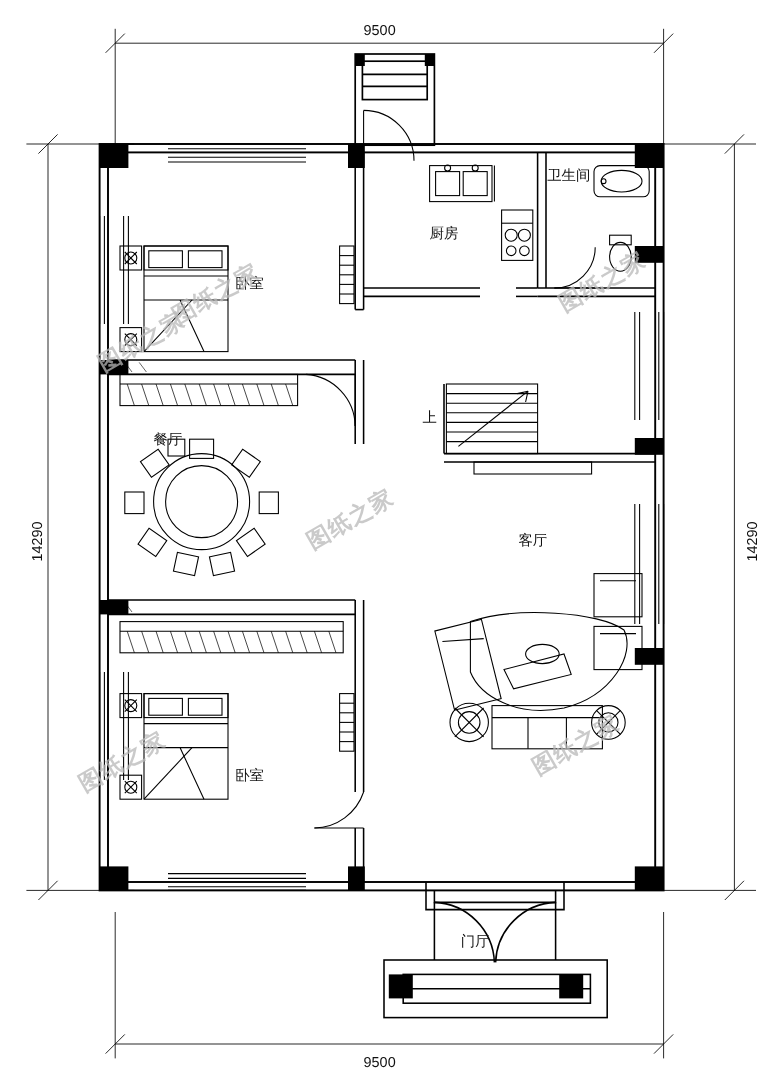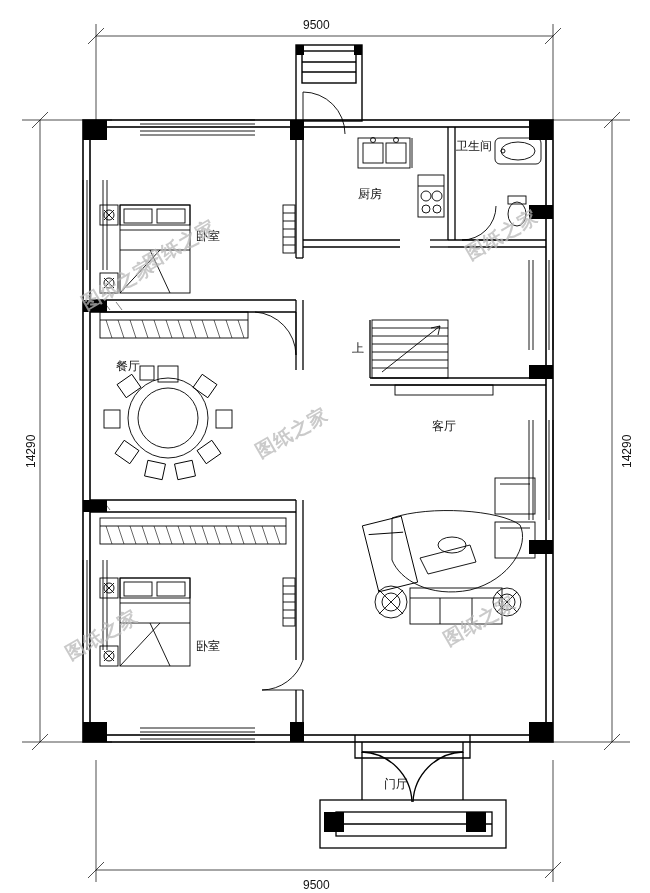--- a/index.html
+++ b/index.html
@@ -390,23 +390,23 @@
   <g fill="#000">
     <rect x="324" y="812" width="20" height="20"></rect>
     <rect x="466" y="812" width="20" height="20"></rect>
   </g>
 </svg>
 </div>
 
 <div class="lbl" style="left:196px;top:228px;">卧室</div>
 <div class="lbl" style="left:358px;top:186px;text-align:right;">厨房</div>
 <div class="lbl" style="left:456px;top:138px;">卫生间</div>
-<div class="lbl" style="left:116px;top:358px;">餐厅</div>
+<div class="lbl" style="left:128px;top:358px;">餐厅</div>
 <div class="lbl" style="left:352px;top:340px;">上</div>
-<div class="lbl" style="left:432px;top:418px;">客厅</div>
+<div class="lbl" style="left:432px;top:442px;">客厅</div>
 <div class="lbl" style="left:196px;top:638px;">卧室</div>
 <div class="lbl" style="left:384px;top:776px;">门厅</div>
 
 <div class="dim" style="left:303px;top:18px;">9500</div>
 <div class="dim" style="left:303px;top:878px;">9500</div>
 <div class="dim vert" style="left:24px;top:468px;">14290</div>
 <div class="dim vert" style="left:620px;top:468px;">14290</div>
 
 <div class="wm" style="left:78px;top:272px;">图纸之家</div>
 <div class="wm" style="left:140px;top:232px;">图纸之家</div>

